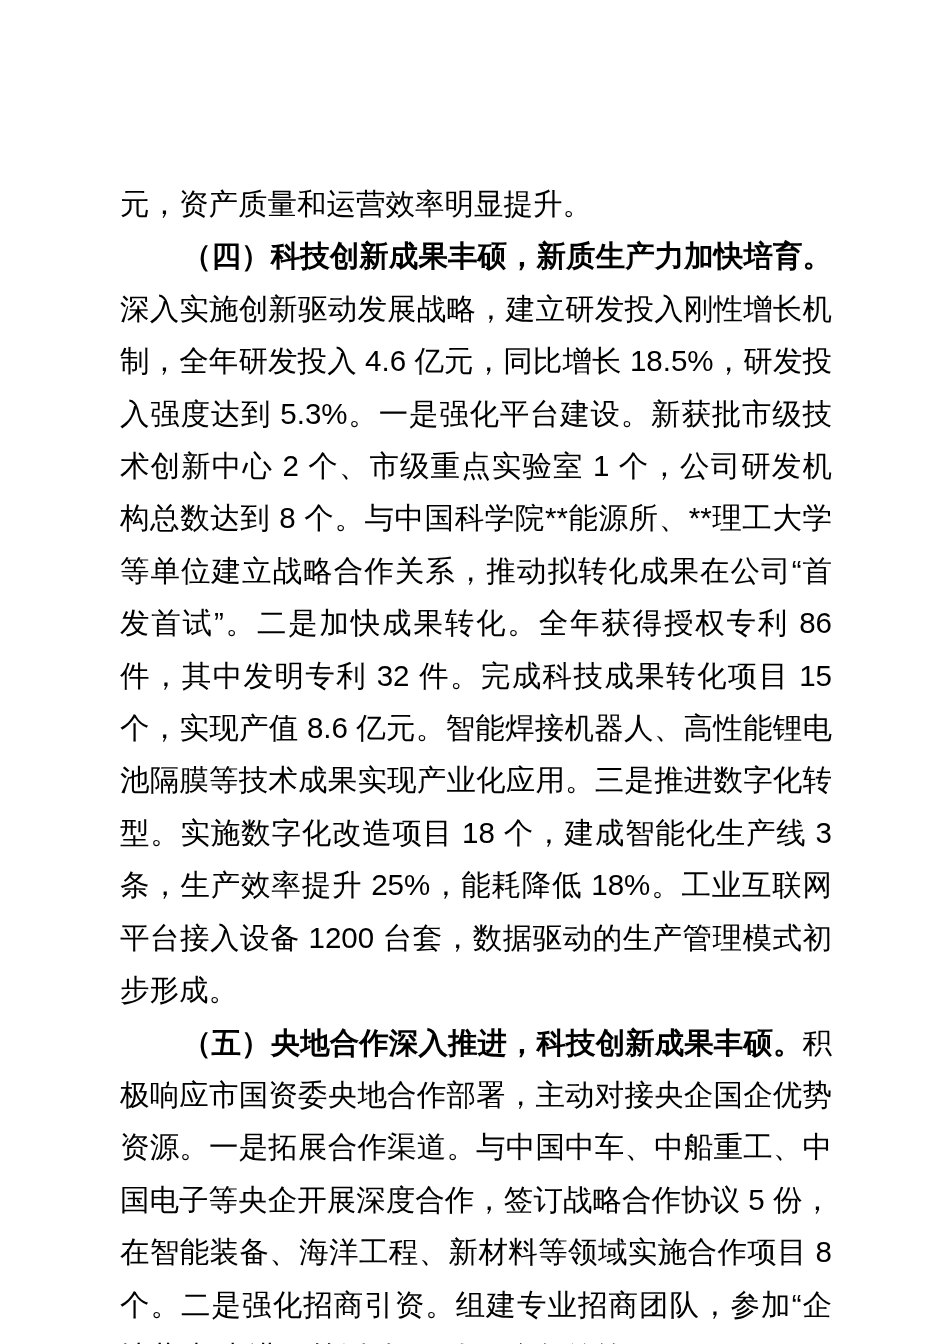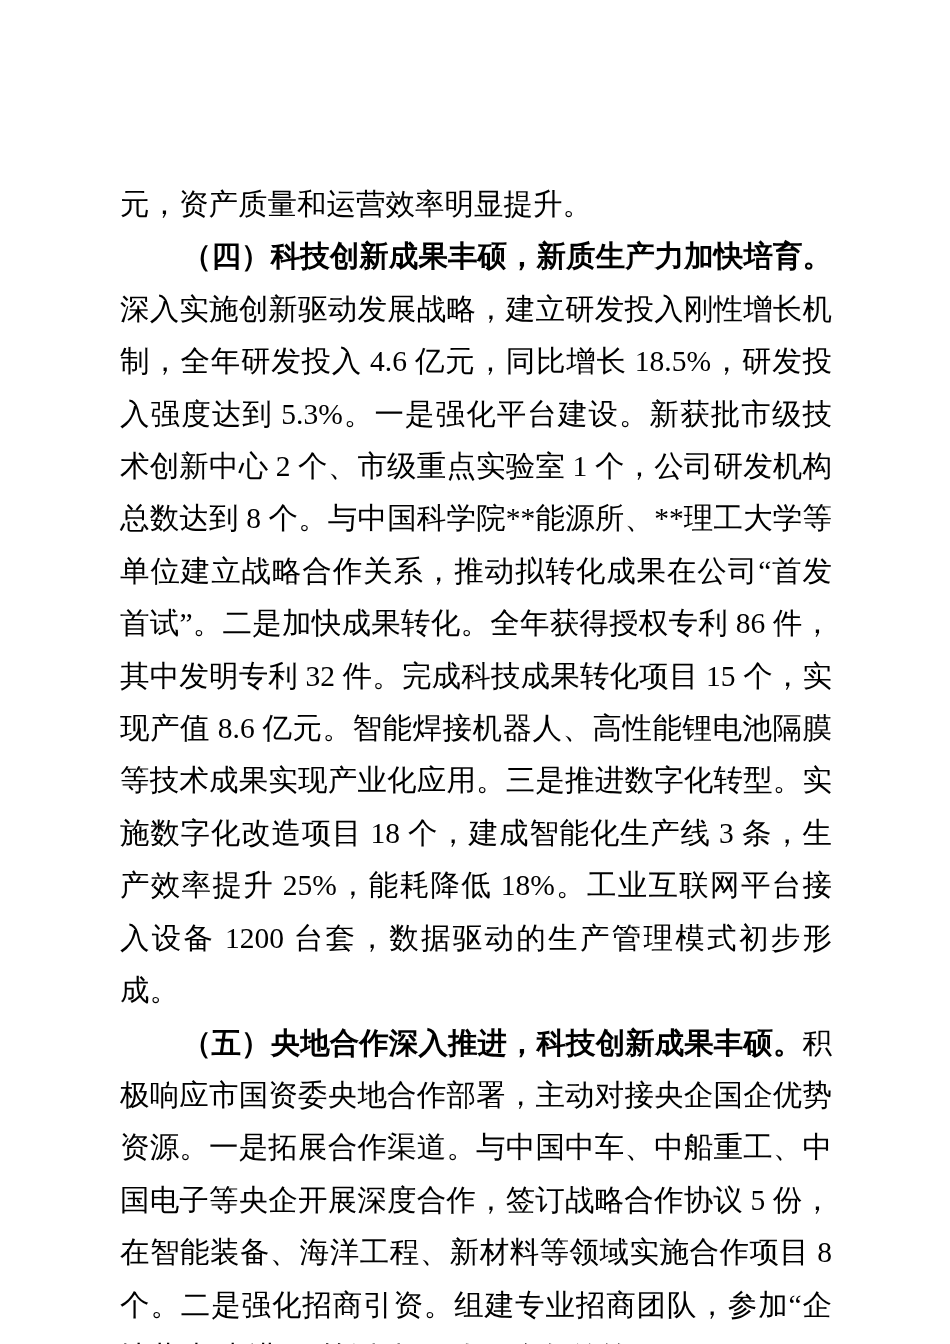--- a/index.html
+++ b/index.html
@@ -34,21 +34,20 @@
     line-height: 52.4px;
     text-align: justify;
     text-justify: inter-character;
     text-align-last: left;
     letter-spacing: 0px;
     word-spacing: 0px;
     white-space: normal;
   }
   .para.indent {
     text-indent: 62px;
-    font-family: Liberation Serif, serif;
   }
   .lead {
     font-weight: bold;
   }
   
   .para:last-child {
     text-align-last: left;
   }
 </style>
 </head>

